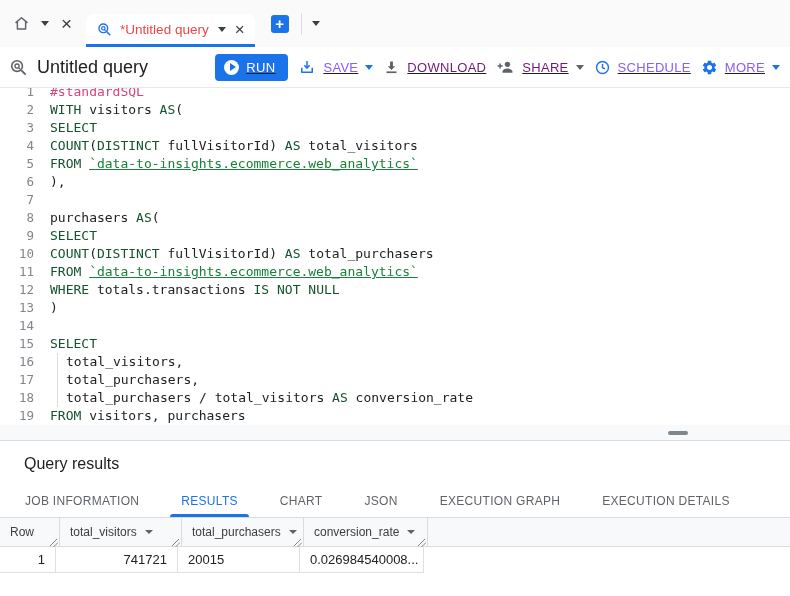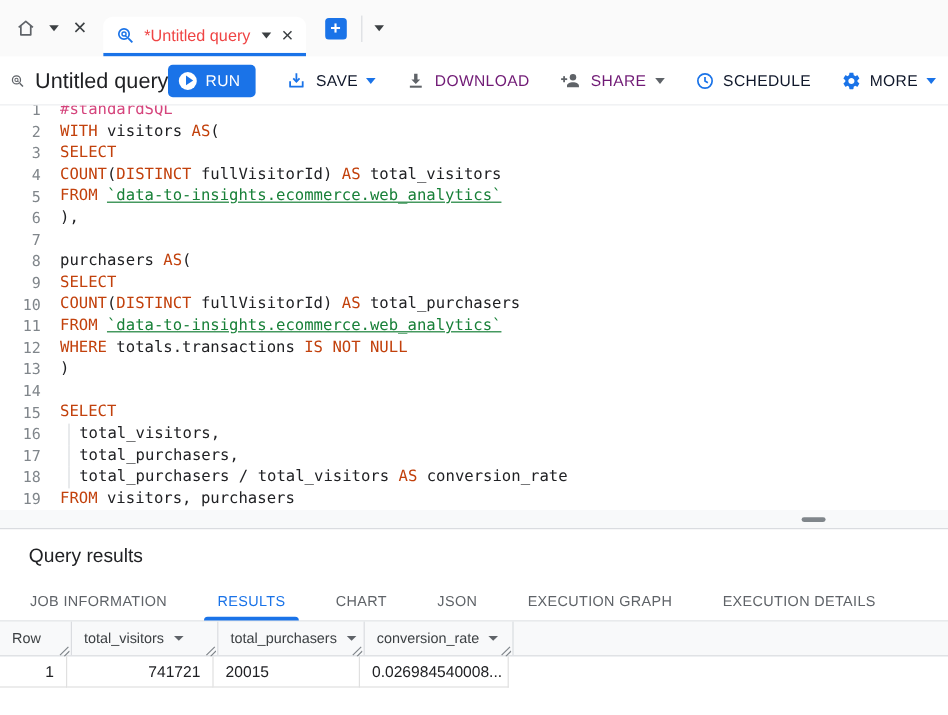--- a/index.html
+++ b/index.html
@@ -24,43 +24,43 @@
   .tab .caret { margin-left:2px; }
   .tab .close-x { margin-left:2px; font-size:17px; line-height:17px; }
   .newtab { width:18px; height:18px; background:#1a73e8; border-radius:3px; color:#fff;
     font-size:15px; font-weight:700; line-height:17px; text-align:center; margin-left:16px; cursor:pointer; }
   .vdiv { width:1px; height:22px; background:#dadce0; margin-left:12px; }
 
   
   .toolbar { height:41px; background:#fff; display:flex; align-items:center; padding:0 10px 0 8px;
     border-bottom:1px solid #e8eaed;justify-content:flex-end; }
   .toolbar h1 { font-size:18px; font-weight:400; color:#202124; margin-left:8px; white-space:nowrap; }
-  .tb-actions { margin-left:auto; display:flex; align-items:center; gap:25px; }
+  .tb-actions { margin-left:auto; display:flex; align-items:center; gap:10px;text-decoration:underline; }
   .tb-btn { display:flex; align-items:center; gap:7px; background:none; border:none;
     font-family:inherit; font-size:13px; font-weight:500; letter-spacing:.3px; cursor:pointer; }
-  .tb-btn.blue { color:#0f172a; }
+  .tb-btn.blue { color:#8b5cf6; }
   .tb-btn.gray { color:#701a75; }
   .run-btn { display:flex; align-items:center; background:#1a73e8; color:#fff; border:none;
     border-radius:4px; height:27px; padding:0 13px 0 9px; font-family:inherit; font-size:13px;
     font-weight:500; letter-spacing:.3px; cursor:pointer; }
   .play { width:15px; height:15px; border-radius:50%; background:#fff; position:relative; margin-right:7px; }
   .play::after { content:''; position:absolute; left:5.5px; top:3.5px;
     border-left:6px solid #1a73e8; border-top:4px solid transparent; border-bottom:4px solid transparent; }
 
   
   .editor { height:337px; overflow:hidden; background:#fff; cursor:text; }
   .code-lines { margin-top:-5px; }
   .code-line { display:flex; height:18px; line-height:18px; position:relative;
     font-family:"DejaVu Sans Mono", monospace; font-size:13px; white-space:pre; }
   .ln { width:34px; flex:none; text-align:right; color:#80868b; font-size:12.5px; }
   .lc { margin-left:16px; }
   .lc.indent { padding-left:16px; }
   .lc.indent::before { content:''; position:absolute; left:57px; top:0; height:18px;
     border-left:1px solid #dadce0; }
-  .tok-kw { color:#c2410c; }
+  .tok-kw { color:#14532d; }
   .tok-plain { color:#202124; }
   .tok-comment { color:#d5447c; }
   .tok-table { color:#188038; text-decoration:underline; }
 
   
   .splitter { height:16px; background:#f8f9fa; border-bottom:1px solid #dadce0; position:relative; cursor:row-resize; }
   .split-handle { position:absolute; left:668px; top:6px; width:20px; height:4px;
     background:#80868b; border-radius:2px; }
 
   

